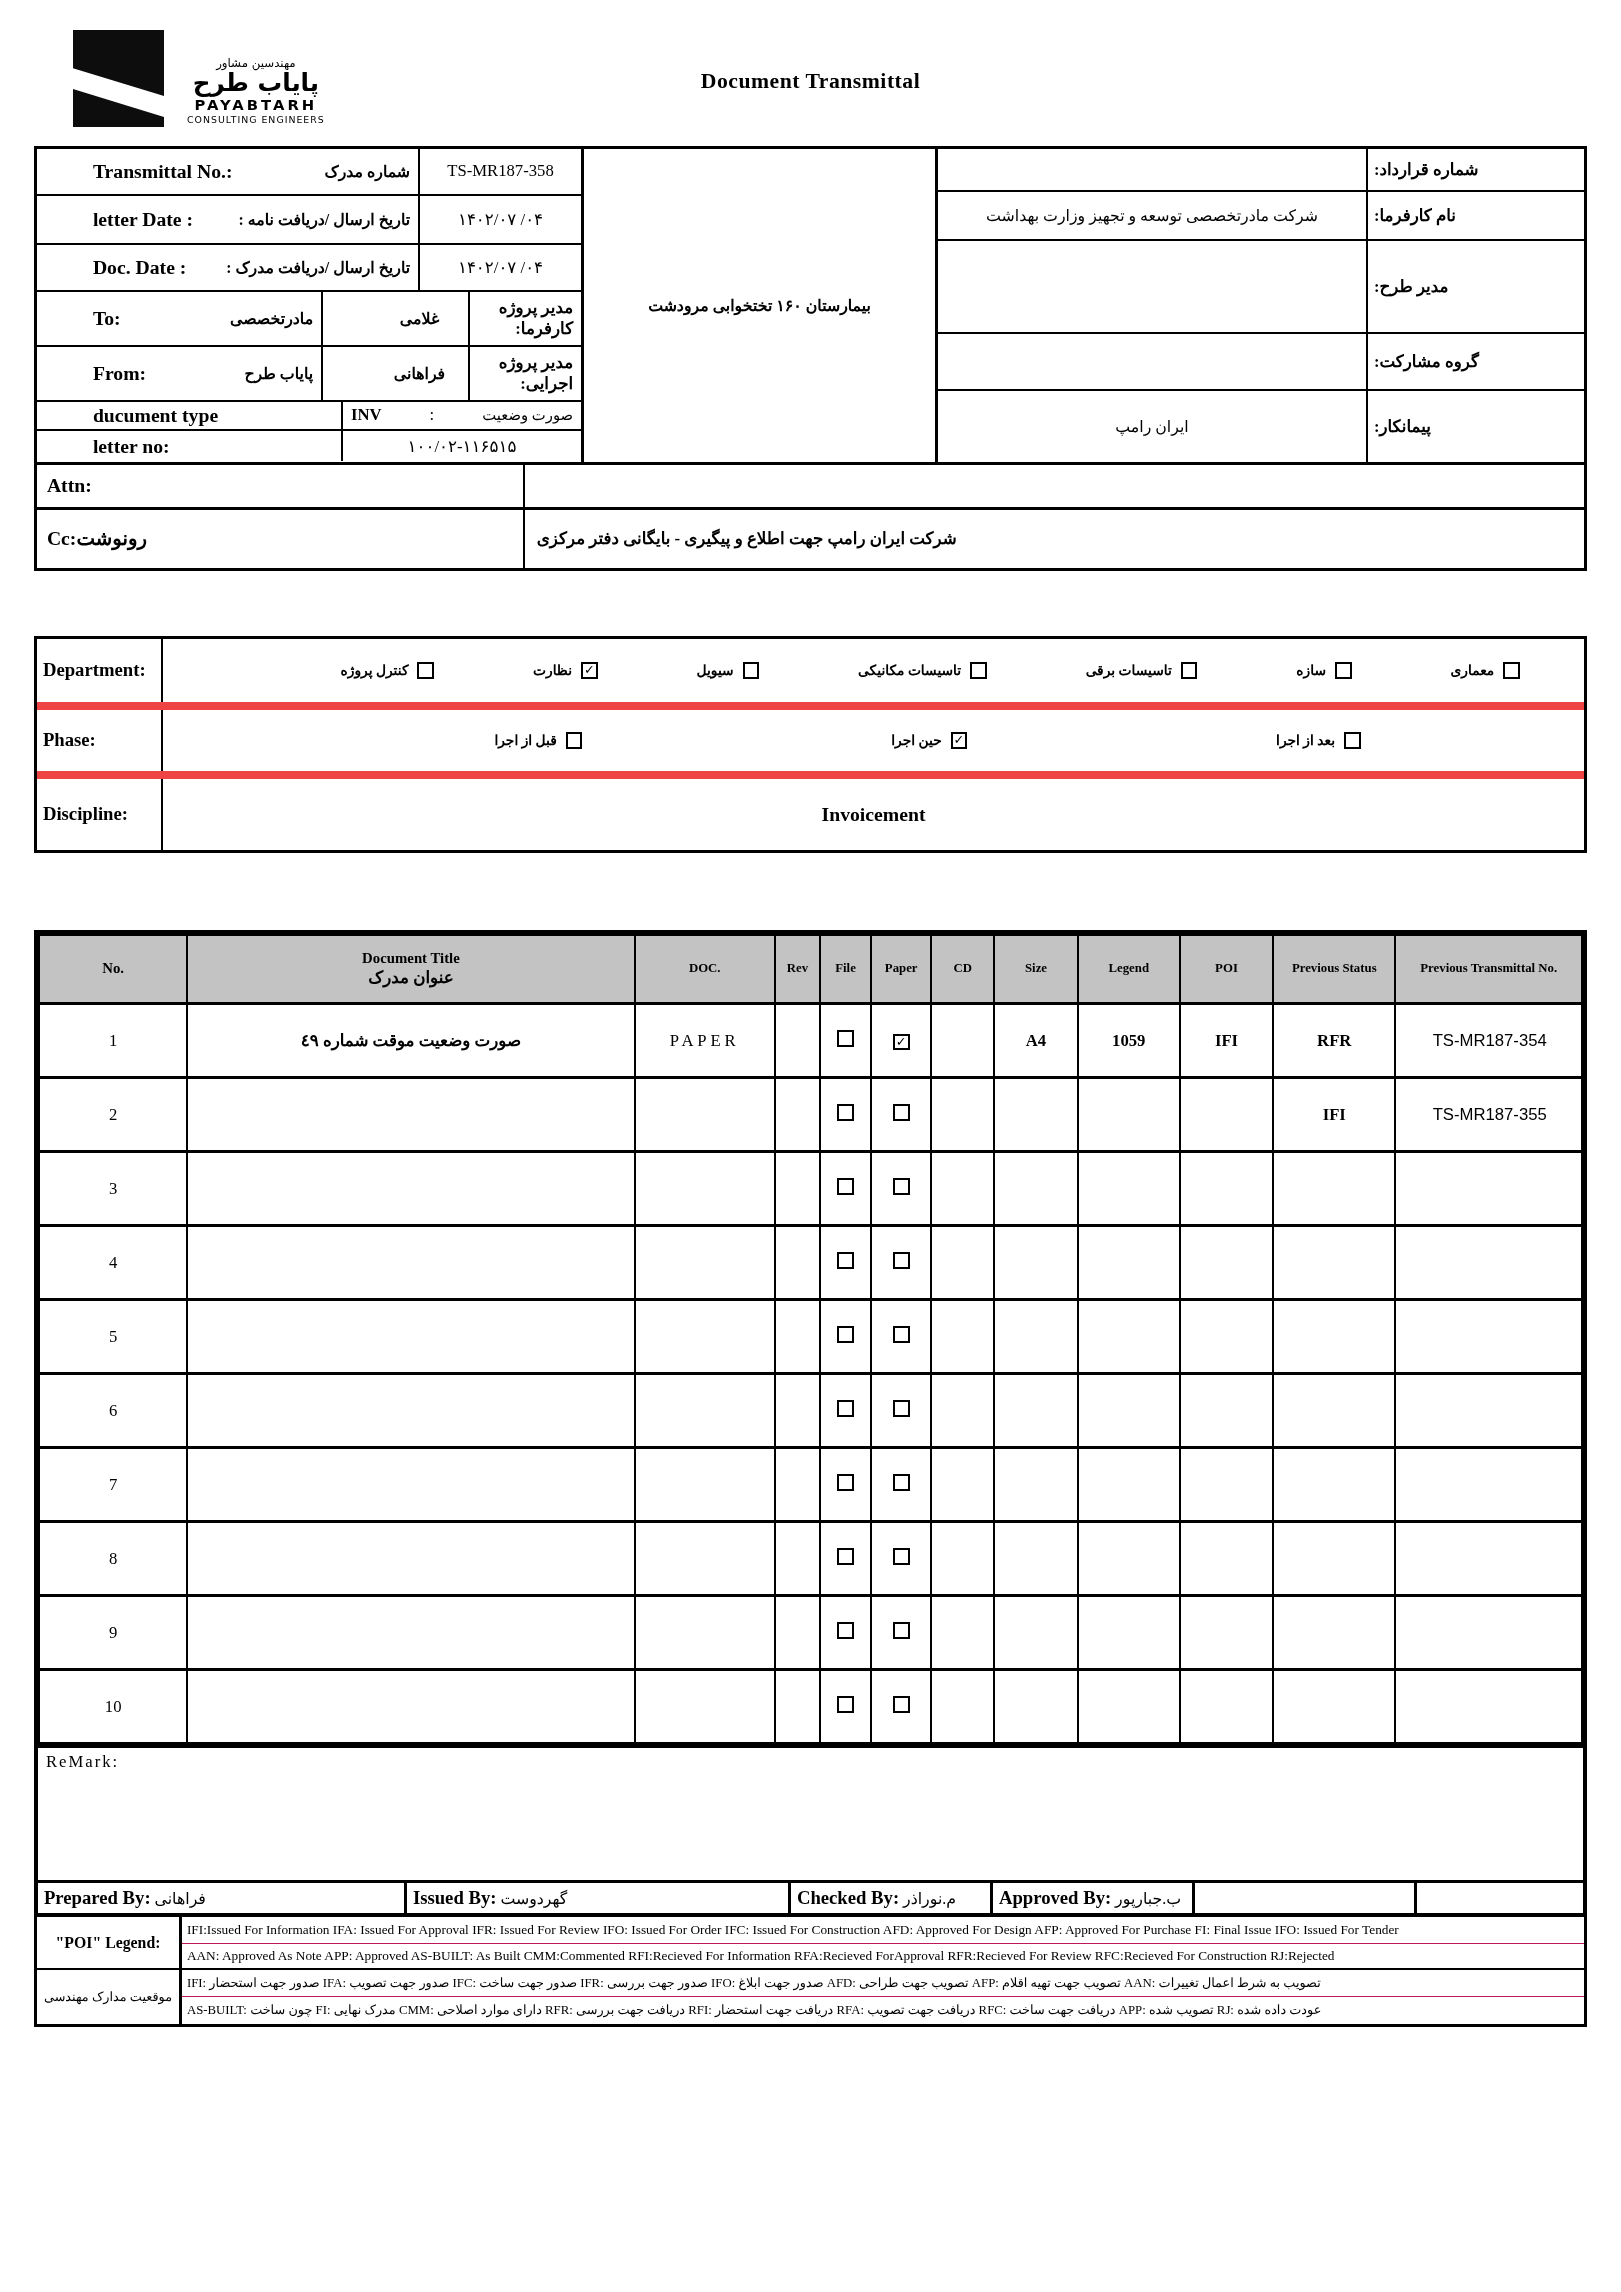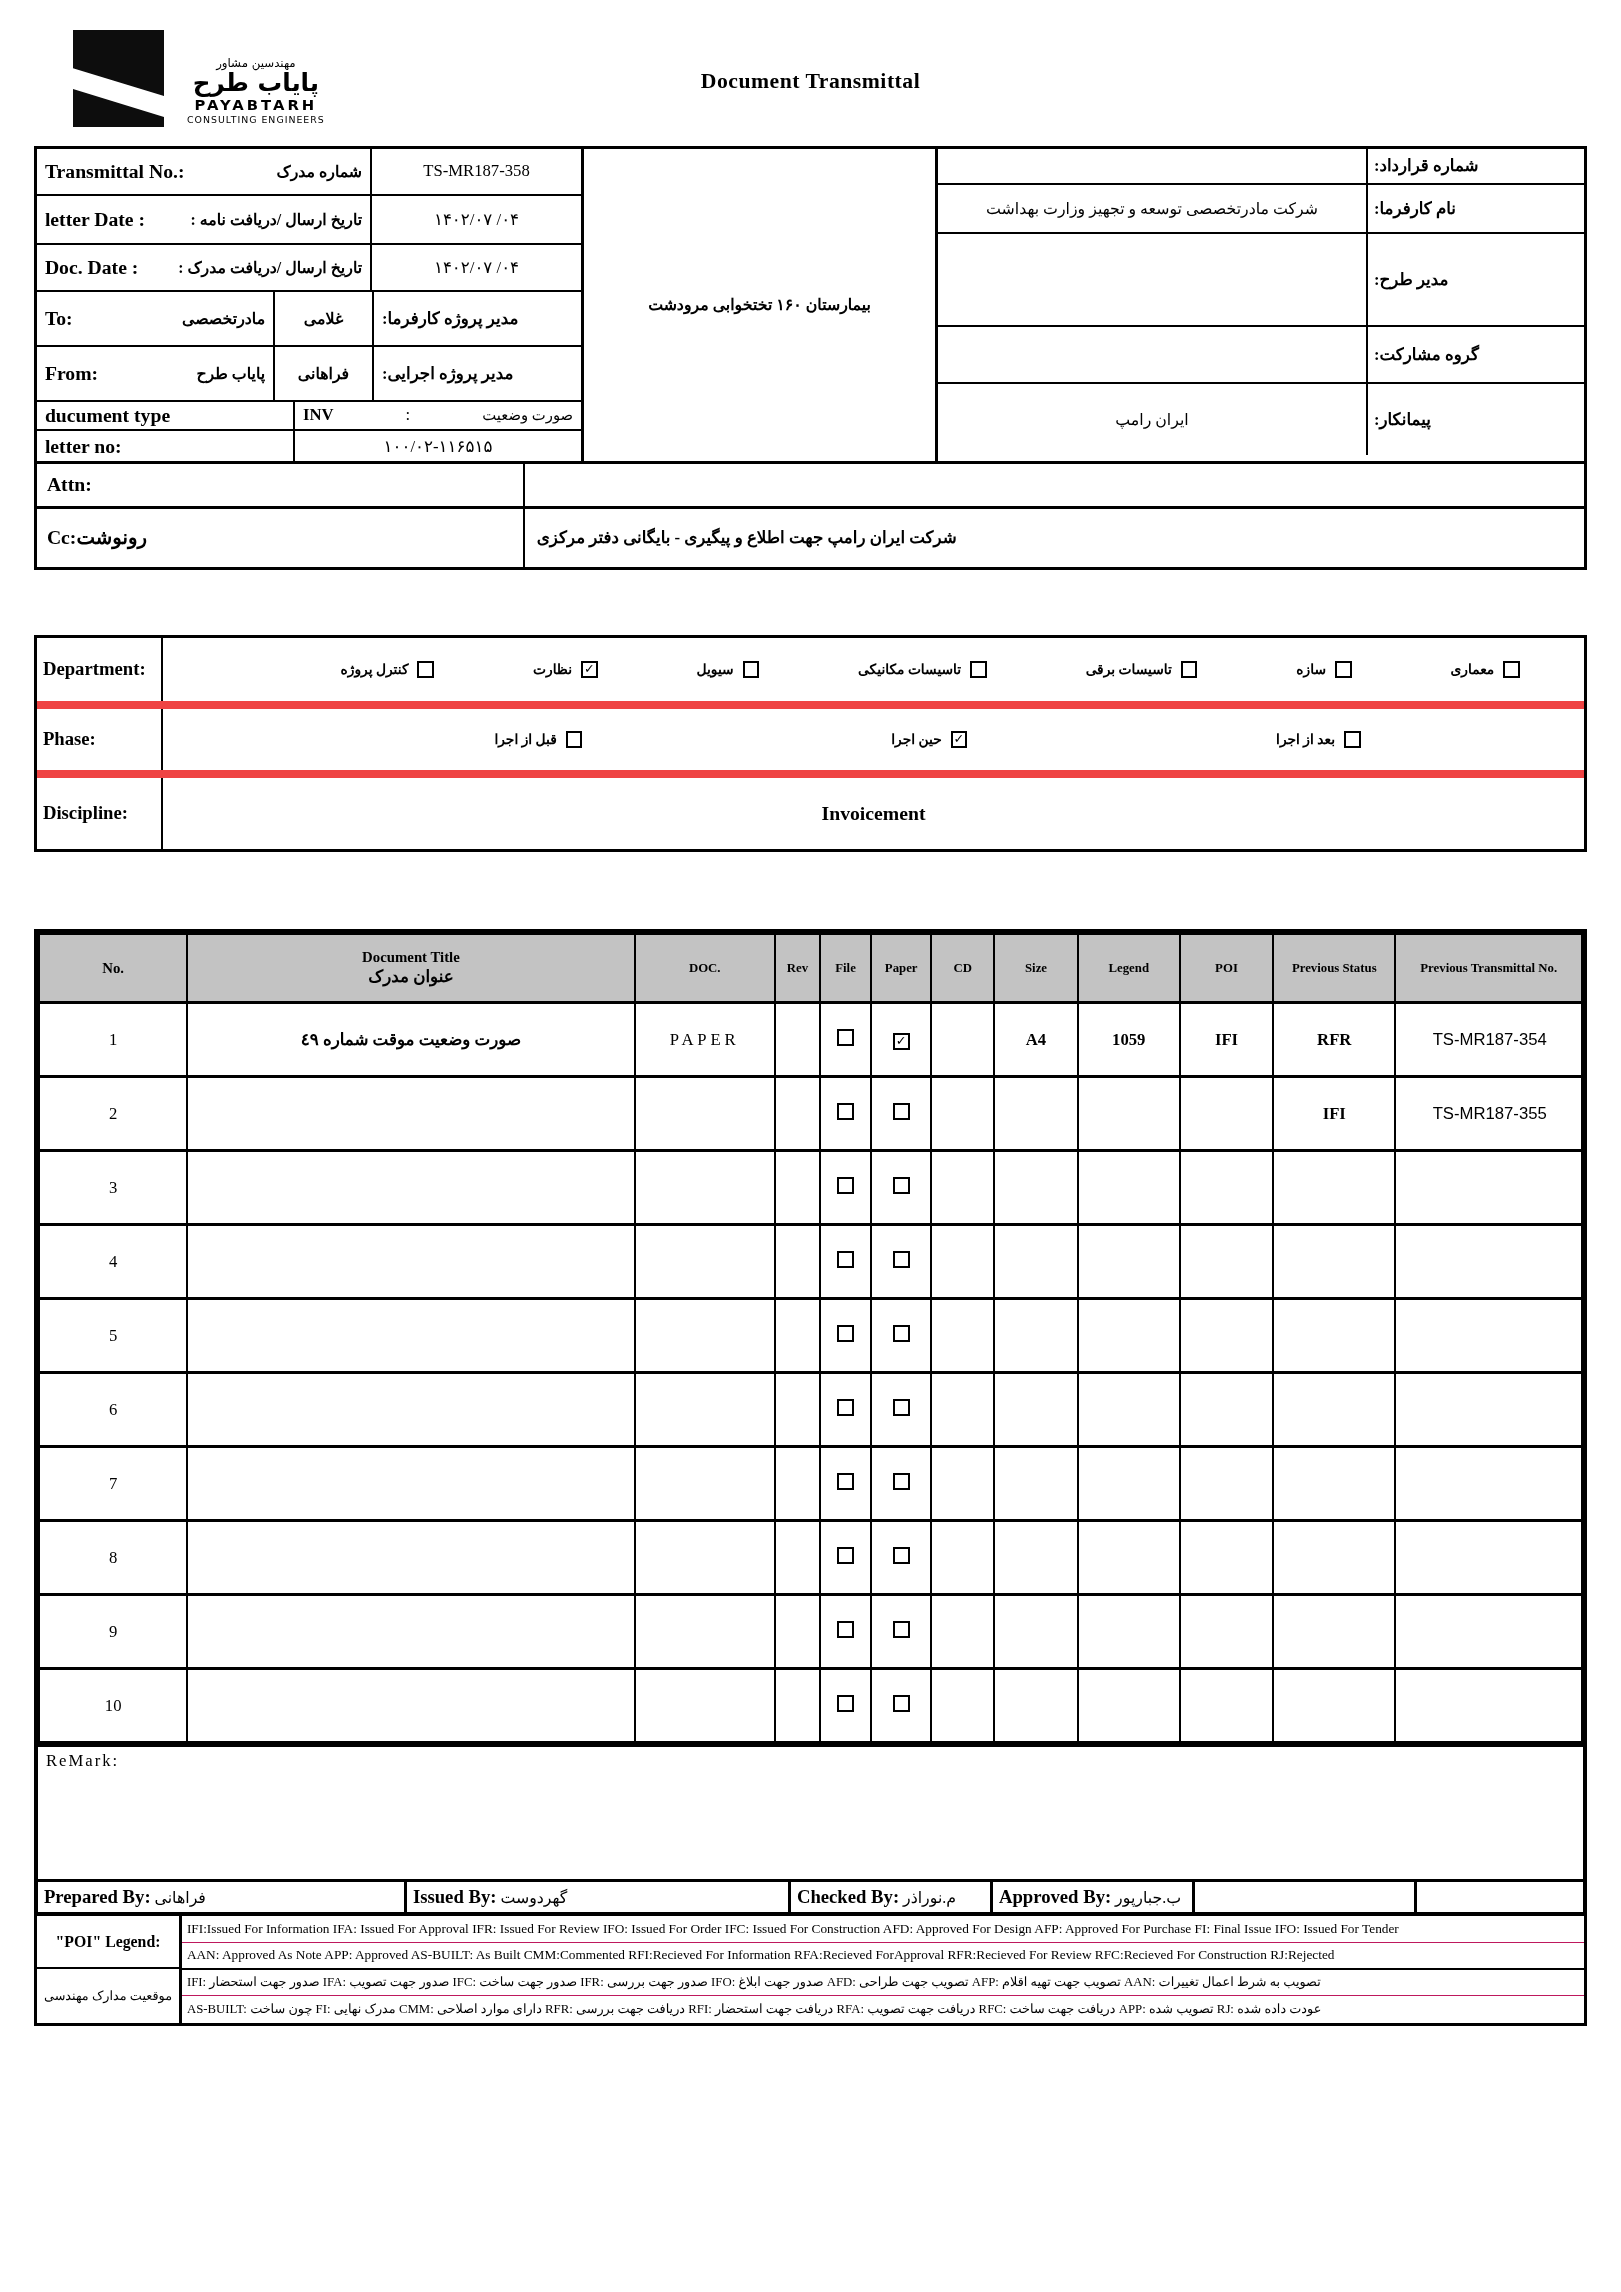--- a/index.html
+++ b/index.html
@@ -26,42 +26,42 @@
   .doc-title { position:absolute; left:0; right:0; top:47px; text-align:center;
     font-size:21.7px; font-weight:bold; letter-spacing:0.5px; }
 
   
   .top-table { border:3.9px solid #000; }
   .tt-main { display:flex; }
   .tt-left { width:547px; border-right:3px solid #000; }
   .tt-left .row { display:flex; border-bottom:2px solid #000; }
   .tt-left .row:last-child { border-bottom:none; }
   .cell { display:flex; align-items:center; padding:0 7.9px; overflow:hidden; }
-  .cell.brd { border-right:2px solid #000; }
+  .cell.brd { border-right:2px solid #000;margin-left:48px; }
   .lbl-en { font-weight:bold; font-size:19.7px; white-space:nowrap; }
   .lbl-fa { font-weight:bold; font-size:15.8px; direction:rtl; unicode-bidi:isolate; white-space:nowrap; }
   .val { font-size:16.7px; }
   .r1{height:47px;} .r2{height:49px;} .r3{height:47px;} .r4{height:55px;} .r5{height:55px;}
   .r6{height:29.6px;} .r7{height:29.6px;}
   .w340{width:335px;} .w242{width:238px;} .w100{width:99px; justify-content:center;} .w262{width:258px;text-align:right;}
   .flex1 { flex:1; }
   .between { justify-content:space-between; }
   .center { justify-content:center; }
   .rolecell { justify-content:flex-end; font-weight:bold; font-size:16.7px; direction:rtl; }
   .tt-mid { flex:1; display:flex; align-items:center; justify-content:center; border-right:3px solid #000; }
   .proj { font-weight:bold; font-size:15.8px; direction:rtl; text-align:center; }
   .tt-right { width:646px; display:flex; flex-direction:column; }
   .tt-right .rrow { display:flex; border-bottom:2px solid #000; }
   .tt-right .rrow:last-child { border-bottom:none; }
   .rr-val { width:430px; border-right:2px solid #000; display:flex; align-items:center; justify-content:center;
     font-size:15.8px; direction:rtl; padding:0 5.9px; }
   .rr-lbl { flex:1; display:flex; align-items:center; font-weight:bold; font-size:16.7px;
     direction:rtl; text-align:left; padding:0 3.9px 0 5.9px; justify-content:flex-end; }
   .rr-lbl > span { width:100%; }
-  .rh1{height:36px;} .rh2{height:49px;} .rh3{height:93px;} .rh4{height:57px;} .rh5{height:71px;}
+  .rh1{height:43px;} .rh2{height:49px;} .rh3{height:93px;} .rh4{height:57px;} .rh5{height:71px;}
   .tt-wide { display:flex; border-top:3px solid #000; }
   .tw-lbl { width:488px; border-right:2px solid #000; display:flex; align-items:center; padding:0 9.9px;
     font-weight:bold; font-size:19.7px; }
   .tw-val { flex:1; display:flex; align-items:center; justify-content:flex-end; padding:0 11.8px;
     font-size:16.7px; font-weight:bold; direction:rtl; }
   .h46{height:45px;} .h62{height:61px;}
 
   
   .cls-table { border:3.9px solid #000; margin-top:65px; }
   .cls-row { display:flex; border-bottom:8px solid #ef4444; }

